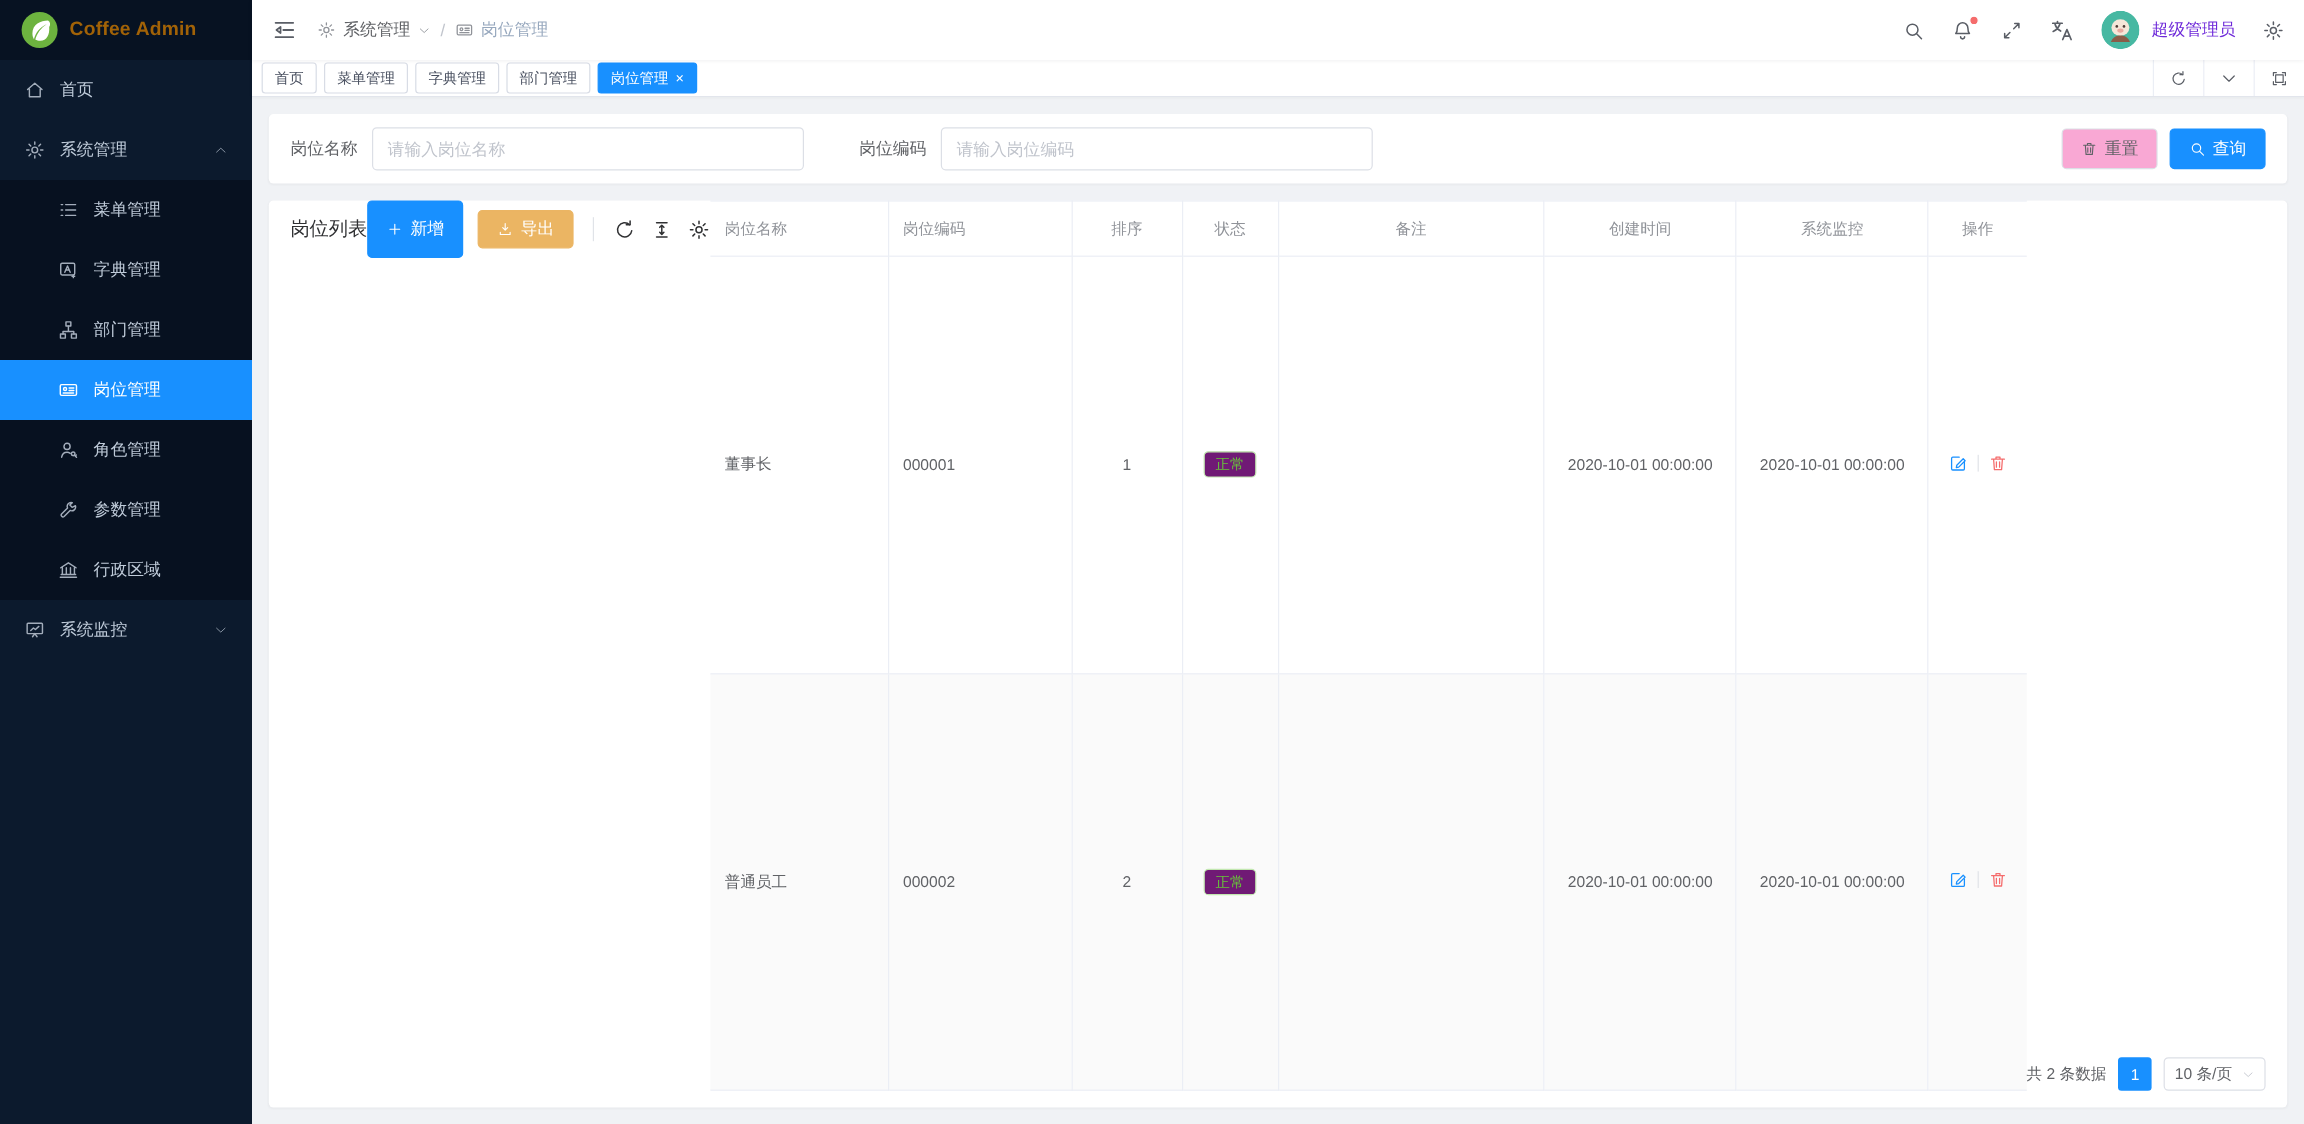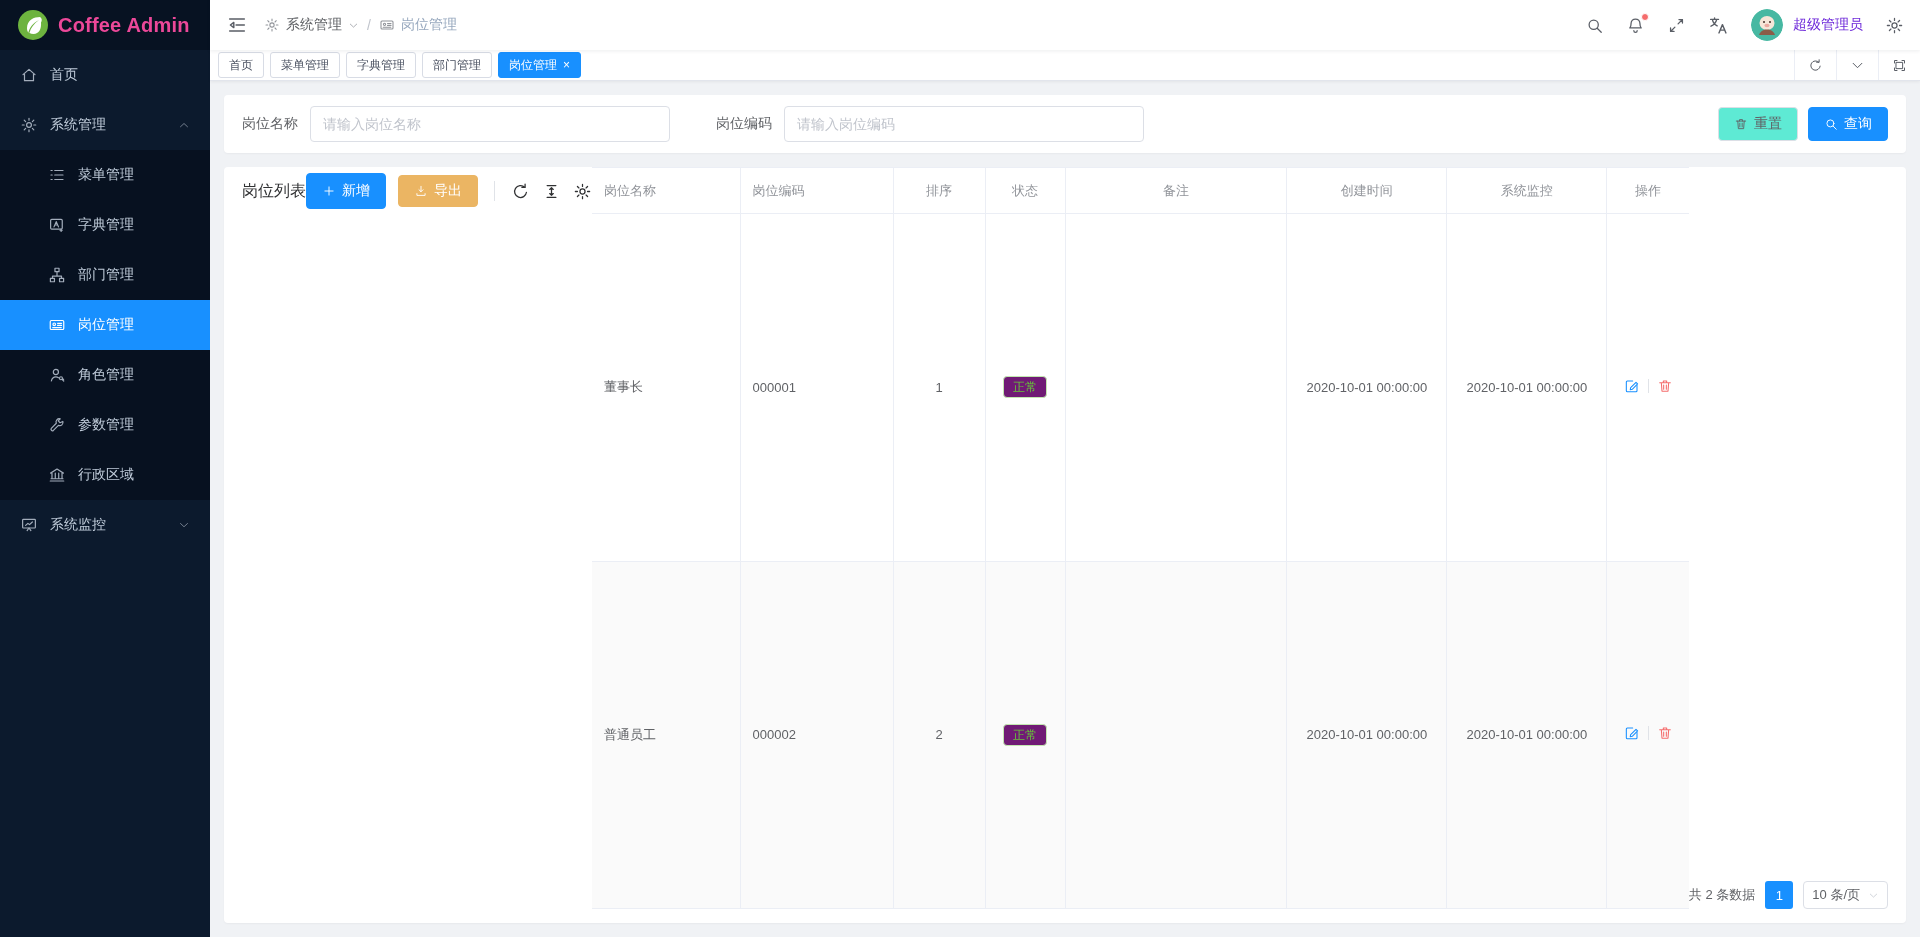--- a/index.html
+++ b/index.html
@@ -8,21 +8,21 @@
   .app { display:flex; width:100%; height:100%; }
 
   
   .ic { fill:none; stroke:currentColor; stroke-width:1.6; stroke-linecap:round; stroke-linejoin:round; display:block; }
 
   
   .sidebar { width:210px; height:100%; background:#0c1a2d; flex:none; display:flex; flex-direction:column; }
   .logo { height:50px; background:#071222; display:flex; align-items:center; gap:10px; padding:0 18px; cursor:pointer; }
   .logo-badge { width:30px; height:30px; border-radius:50%; background:#6db33f; position:relative; flex:none; }
   .logo-badge svg { position:absolute; inset:0; }
-  .logo-text { color:#ec4899; font-weight:bold; font-size:20px; letter-spacing:.2px; }
+  .logo-text { color:#a16207; font-weight:bold; font-size:16px; letter-spacing:.2px; }
   .menu { flex:1; overflow:hidden; }
   .menu-item { height:50px; display:flex; align-items:center; gap:12px; padding:0 20px; color:#bfcbd9; font-size:14px; cursor:pointer; }
   .menu-item .mi-icon { width:18px; height:18px; flex:none; color:#a3adbb; }
   .menu-item .chev { margin-left:auto; width:12px; height:12px; color:#8b96a5; }
   .submenu { background:#071120; }
   .submenu .menu-item { padding-left:48px; }
   .menu-item.active { background:#1890ff; color:#fff; }
   .menu-item.active .mi-icon { color:#fff; }
 
   
@@ -66,21 +66,21 @@
   
   .search-card { height:58px; display:flex; align-items:center; padding:0 18px; flex:none; }
   .form-group { display:flex; align-items:center; gap:12px; }
   .form-label { color:#606266; font-size:14px; white-space:nowrap; }
   .form-input { width:360px; height:36px; border:1px solid #dcdfe6; border-radius:4px; padding:0 12px; font-size:14px;
     color:#606266; outline:none; font-family:inherit; }
   .form-input::placeholder { color:#c0c4cc; }
   .group-2 { margin-left:46px; }
   .search-actions { margin-left:auto; display:flex; gap:10px; }
   .btn { height:34px; display:inline-flex; align-items:center; gap:6px; padding:0 15px; font-size:14px; border-radius:4px;
-    cursor:pointer; border:1px solid transparent; font-family:inherit; background:#5eead4; }
+    cursor:pointer; border:1px solid transparent; font-family:inherit; background:#f9a8d4; }
   .btn svg { width:14px; height:14px; }
   .btn-plain { border-color:#dcdfe6; color:#606266; }
   .btn-primary { background:#1890ff; border-color:#1890ff; color:#fff; }
   .btn-warning { background:#ebb563; border-color:#ebb563; color:#fff; }
 
   
   .table-card { flex:1; display:flex; padding:0 18px 14px; min-height:0; }
   .card-header { height:48px; display:flex; align-items:center; flex:none; }
   .card-title { font-size:16px; color:#303133; }
   .card-tools { margin-left:auto; display:flex; align-items:center; gap:12px; }
@@ -343,21 +343,21 @@
               </svg>
             <span>查询</span>
           </button>
         </div>
       </div>
 
       <div class="card table-card">
         <div class="card-header">
           <span class="card-title">岗位列表</span>
           <div class="card-tools">
-            <button class="btn btn-primary" style="height:36px">
+            <button class="btn btn-primary" style="height:48px">
               <svg class="ic" viewBox="0 0 24 24">
                   <path d="M12 5v14M5 12h14"></path>
                 </svg>
               <span>新增</span>
             </button>
             <button class="btn btn-warning" style="height:32px">
               <svg class="ic" viewBox="0 0 24 24">
                   <path d="M12 4v9M8.5 9.8 12 13.3l3.5-3.5M5 16.5v3h14v-3"></path>
                 </svg>
               <span>导出</span>

